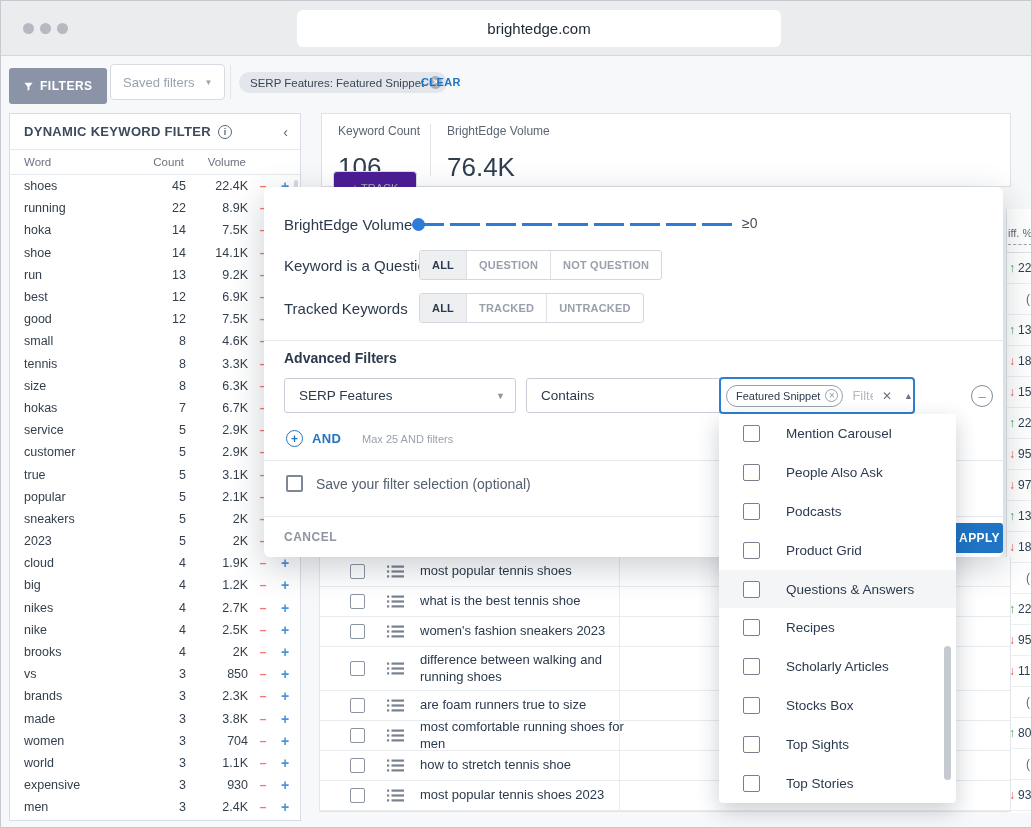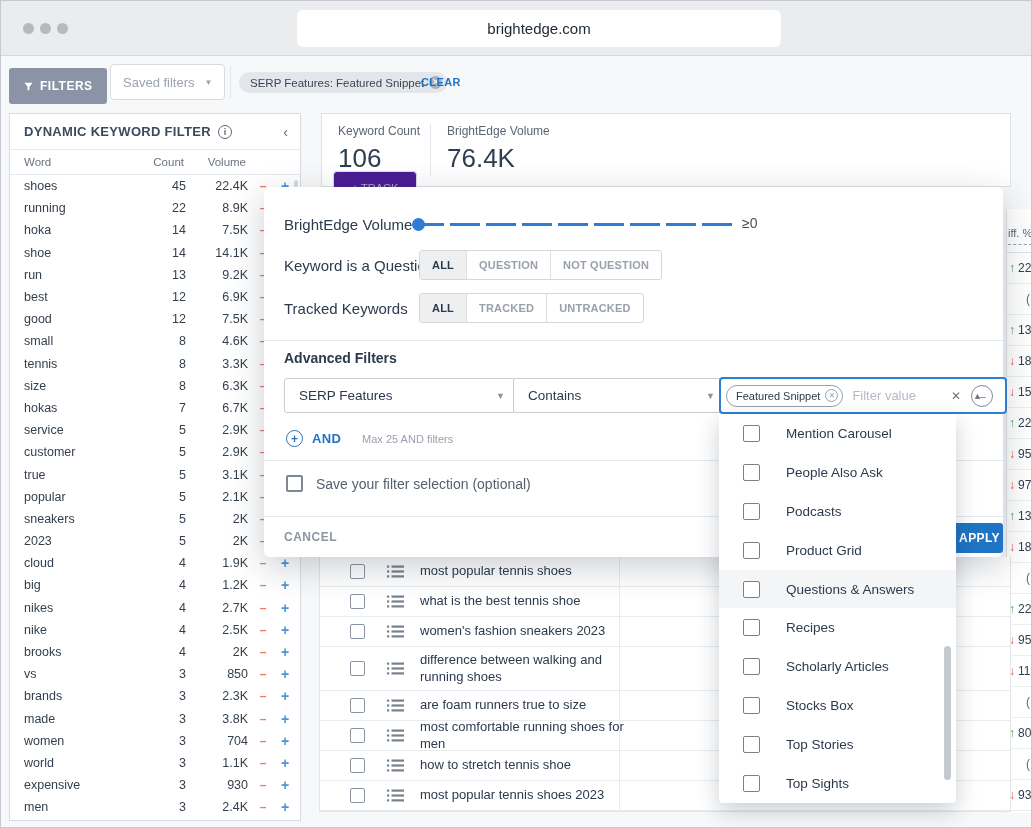--- a/index.html
+++ b/index.html
@@ -38,21 +38,21 @@
   .kw-word{flex:1}
   .kw-count{width:48px;text-align:right}
   .kw-vol{width:64px;text-align:right;padding-right:2px}
   .kw-minus{width:26px;text-align:center;color:#f0776b;font-weight:bold;font-size:12px;cursor:pointer}
   .kw-plus{width:18px;text-align:center;color:#4b93dd;font-weight:bold;font-size:14px;cursor:pointer}
   .sb-scroll{position:absolute;right:2px;top:66px;width:4px;height:110px;background:#d9dce1;border-radius:2px}
 
   
   .stats{position:absolute;left:320px;top:112px;width:690px;height:74px;background:#fff;border:1px solid #dde0e5;z-index:1}
   .stat-label{font-size:12px;color:#5b6572}
-  .stat-value{font-size:26px;color:#2d3e50;margin-top:5px}
+  .stat-value{font-size:26px;color:#2d3e50;margin-top:14px}
   .stat-a{position:absolute;left:16px;top:10px}
   .stat-b{position:absolute;left:125px;top:10px}
   .stat-div{position:absolute;left:108px;top:10px;bottom:10px;width:1px;background:#e2e5ea}
   .track-btn{position:absolute;left:332px;top:170px;width:84px;height:28px;background:#4c1d95;border:1px solid #d9dde3;border-radius:4px;
     font-size:11px;color:#aab1bc;text-align:center;padding-top:10px;z-index:1}
 
   
   .strip{position:absolute;left:1005px;top:208px;width:27px;height:604px;background:#fff;border-left:1px solid #dfe3e8;z-index:1}
   .strip-head{height:44px;position:relative;border-bottom:1px solid #dfe3e8}
   .strip-head span{position:absolute;left:1px;bottom:7px;font-size:11px;color:#5d6878;border-bottom:1px dashed #9aa3ae;padding-bottom:5px;white-space:nowrap}
@@ -88,22 +88,22 @@
   .seg{position:absolute;left:155px;display:flex;height:30px;border:1px solid #d3d8df;border-radius:3px;overflow:hidden;background:#fff}
   .seg-q{top:63px}.seg-t{top:106px}
   .seg span{display:flex;align-items:center;padding:0 12px;font-size:11px;font-weight:bold;color:#99a0ab;border-right:1px solid #dde1e6;cursor:pointer;letter-spacing:.2px}
   .seg span:last-child{border-right:none}
   .seg span.sel{background:#edeff1;color:#2b3a4d}
   .m-div{position:absolute;left:0;right:0;height:1px;background:#e6e9ed}
   .adv-title{position:absolute;left:20px;top:163px;font-size:14px;font-weight:bold;color:#2b3a4d}
   .sel-box{position:absolute;top:191px;height:35px;border:1px solid #c9ced6;border-radius:3px;background:#fff;
     display:flex;align-items:center;padding:0 10px 0 14px;font-size:13.5px;color:#2b3a4d;cursor:pointer}
   .sel-caret{margin-left:auto;font-size:9px;color:#8b939e}
-  .ms-box{position:absolute;left:455px;top:190px;width:288px;height:37px;border:2px solid #2e7ed2;border-radius:4px;background:#fff;
-    display:flex;align-items:center;padding:0 23px 0 5px;gap:9px}
+  .ms-box{position:absolute;left:455px;top:190px;width:196px;height:37px;border:2px solid #2e7ed2;border-radius:4px;background:#fff;
+    display:flex;align-items:center;padding:0 0 0 5px;gap:9px}
   .ms-chip{height:22px;border:1px solid #98a1ad;border-radius:11px;display:flex;align-items:center;gap:5px;
     padding:0 4px 0 9px;font-size:11px;color:#2b3a4d;white-space:nowrap}
   .ms-chip-x{width:13px;height:13px;border:1px solid #98a1ad;border-radius:50%;color:#98a1ad;font-size:8px;line-height:12px;text-align:center;cursor:pointer}
   .ms-input{border:none;outline:none;flex:1;min-width:10px;font-size:13px;color:#2b3a4d;font-family:"Liberation Sans",sans-serif;background:transparent}
   .ms-input::placeholder{color:#b3b9c2}
   .ms-clear{font-size:12px;color:#6b7480;cursor:pointer}
   .ms-caret{font-size:9px;color:#6b7480;cursor:pointer;margin-left:3px}
   .rm-btn{position:absolute;left:707px;top:198px;width:22px;height:22px;border:1.5px solid #818b9a;border-radius:50%;
     color:#818b9a;font-size:13px;display:flex;align-items:center;justify-content:center;cursor:pointer}
   .and-row{position:absolute;left:22px;top:243px;display:flex;align-items:center;gap:9px}
@@ -629,21 +629,21 @@
       <span>UNTRACKED</span>
     </div>
 
     <div class="m-div" style="top:153px"></div>
     <div class="adv-title">Advanced Filters</div>
 
     <div class="sel-box" style="left:20px;width:232px">
       <span>SERP Features</span>
       <span class="sel-caret">▼</span>
     </div>
-    <div class="sel-box" style="left:249px;width:213px">
+    <div class="sel-box" style="left:262px;width:213px">
       <span>Contains</span>
       <span class="sel-caret">▼</span>
     </div>
     <div class="ms-box">
       <span class="ms-chip">
         <span>Featured Snippet</span>
         <span class="ms-chip-x">✕</span>
       </span>
       <input class="ms-input" placeholder="Filter value" style="">
       <span class="ms-clear">✕</span>
@@ -697,23 +697,23 @@
         <div class="dd-item">
     <span class="dd-cb"></span>
     <span class="dd-label">Scholarly Articles</span>
   </div>
         <div class="dd-item">
     <span class="dd-cb"></span>
     <span class="dd-label">Stocks Box</span>
   </div>
         <div class="dd-item">
     <span class="dd-cb"></span>
+    <span class="dd-label">Top Sights</span>
+  </div>
+        <div class="dd-item">
+    <span class="dd-cb"></span>
     <span class="dd-label">Top Stories</span>
-  </div>
-        <div class="dd-item">
-    <span class="dd-cb"></span>
-    <span class="dd-label">Top Sights</span>
   </div>
       </div>
     <div class="dd-scroll"></div>
   </div>
 
 </div>
 
 </body></html>

